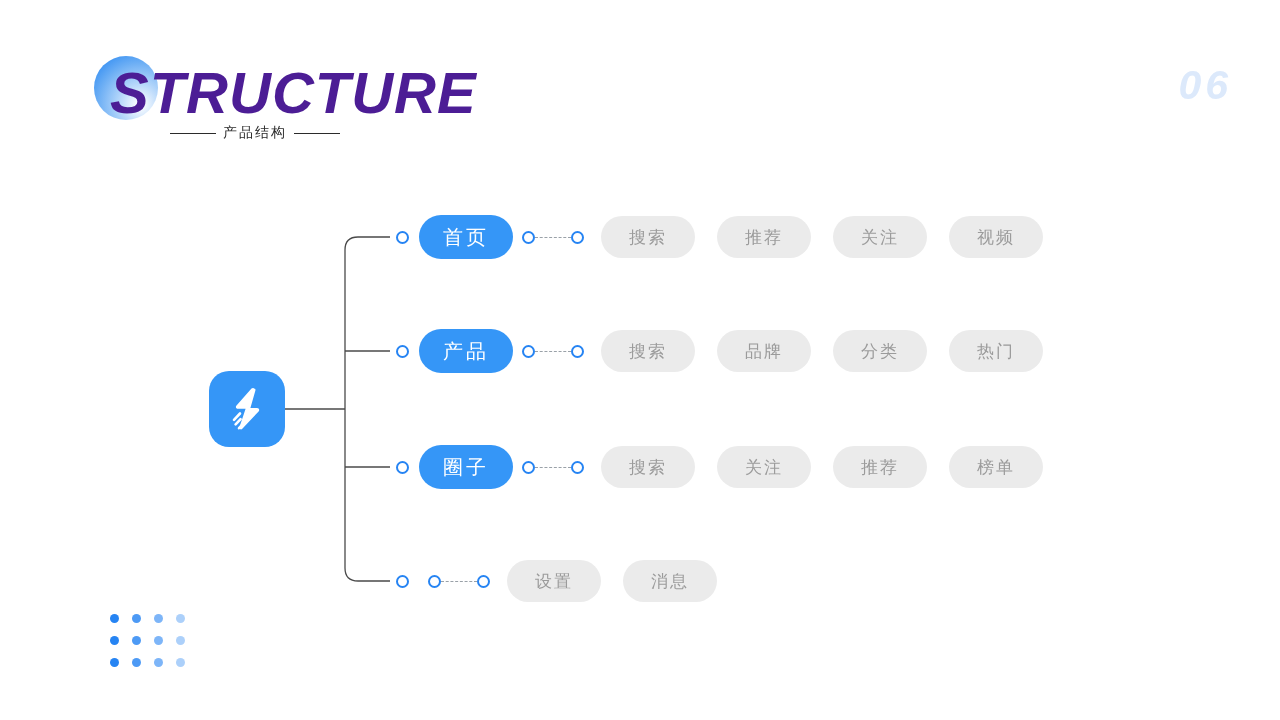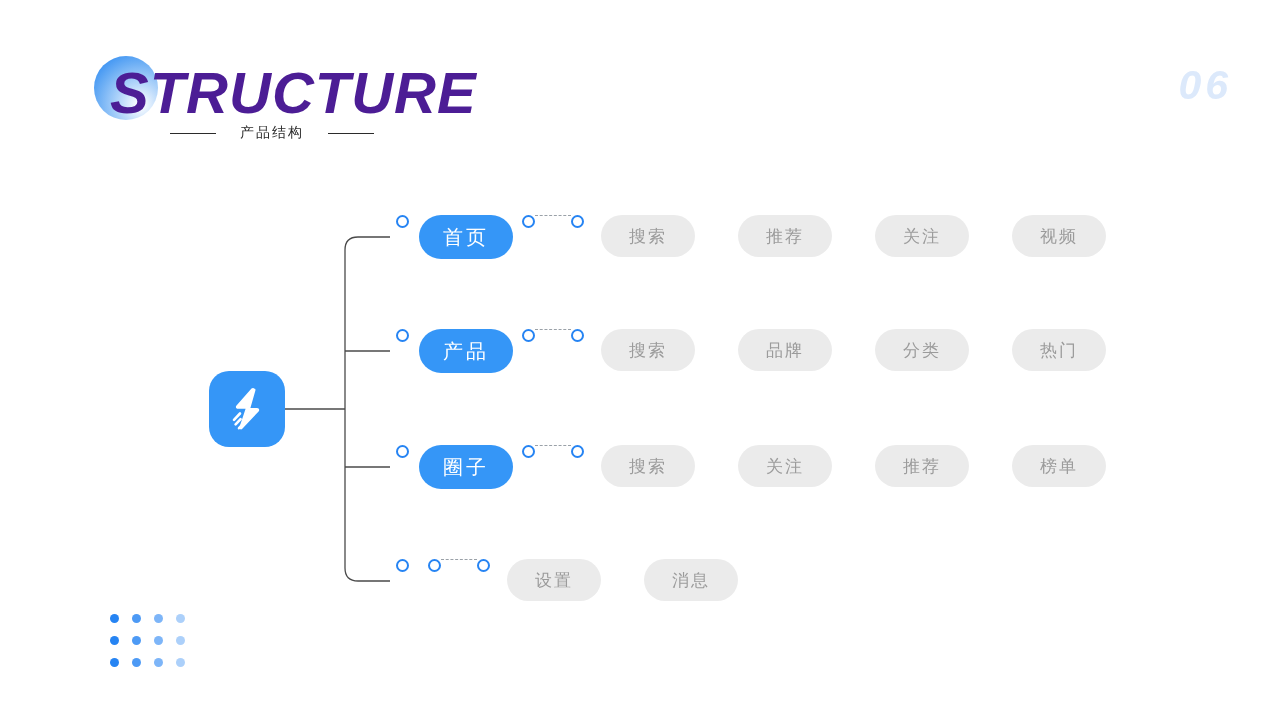--- a/index.html
+++ b/index.html
@@ -37,21 +37,21 @@
     letter-spacing: 1px;
     color: #4c1d95;
     line-height: 66px;
     white-space: nowrap;
   }
   .subtitle-wrap {
     position: absolute;
     left: 170px; top: 124px;
     display: flex;
     align-items: center;
-    gap: 24px;
+    gap: 7px;
   }
   .subtitle-rule { width: 46px; height: 1px; background: #2b2b2b; }
   .subtitle-text {
     font-size: 14px;
     color: #2b2b2b;
     letter-spacing: 2px;
     white-space: nowrap;
   }
 
   .page-number {
@@ -76,21 +76,21 @@
     left: 209px; top: 371px;
     width: 76px; height: 76px;
     border-radius: 20px;
     background: #3596f7;
     display: flex;
     align-items: center;
     justify-content: center;
   }
   .root-node svg { width: 40px; height: 46px; display: block; }
 
-  .branch-row { position: absolute; left: 0; height: 44px; display: flex; align-items: flex-start; }
+  .branch-row { position: absolute; left: 0; height: 44px; display: flex; align-items: center; }
 
   .node-dot {
     width: 13px; height: 13px;
     border-radius: 50%;
     border: 2.6px solid #2684f3;
     background: #ffffff;
     flex: 0 0 auto;
   }
 
   .pill-primary {
@@ -119,21 +119,21 @@
     background: #ebebeb;
     color: #9b9b9b;
     font-size: 17px;
     letter-spacing: 2px;
     display: flex;
     align-items: center;
     justify-content: center;
     flex: 0 0 auto;
   }
 
-  .leaf-group { display: flex; align-items: center; gap: 43px; }
+  .leaf-group { display: flex; align-items: center; gap: 22px; }
 
   .gap-a { width: 10px; flex: 0 0 auto; }
   .gap-b { width: 9px; flex: 0 0 auto; }
   .gap-c { width: 17px; flex: 0 0 auto; }
 
   
   .dot-grid {
     position: absolute;
     left: 110px; top: 614px;
     display: grid;

